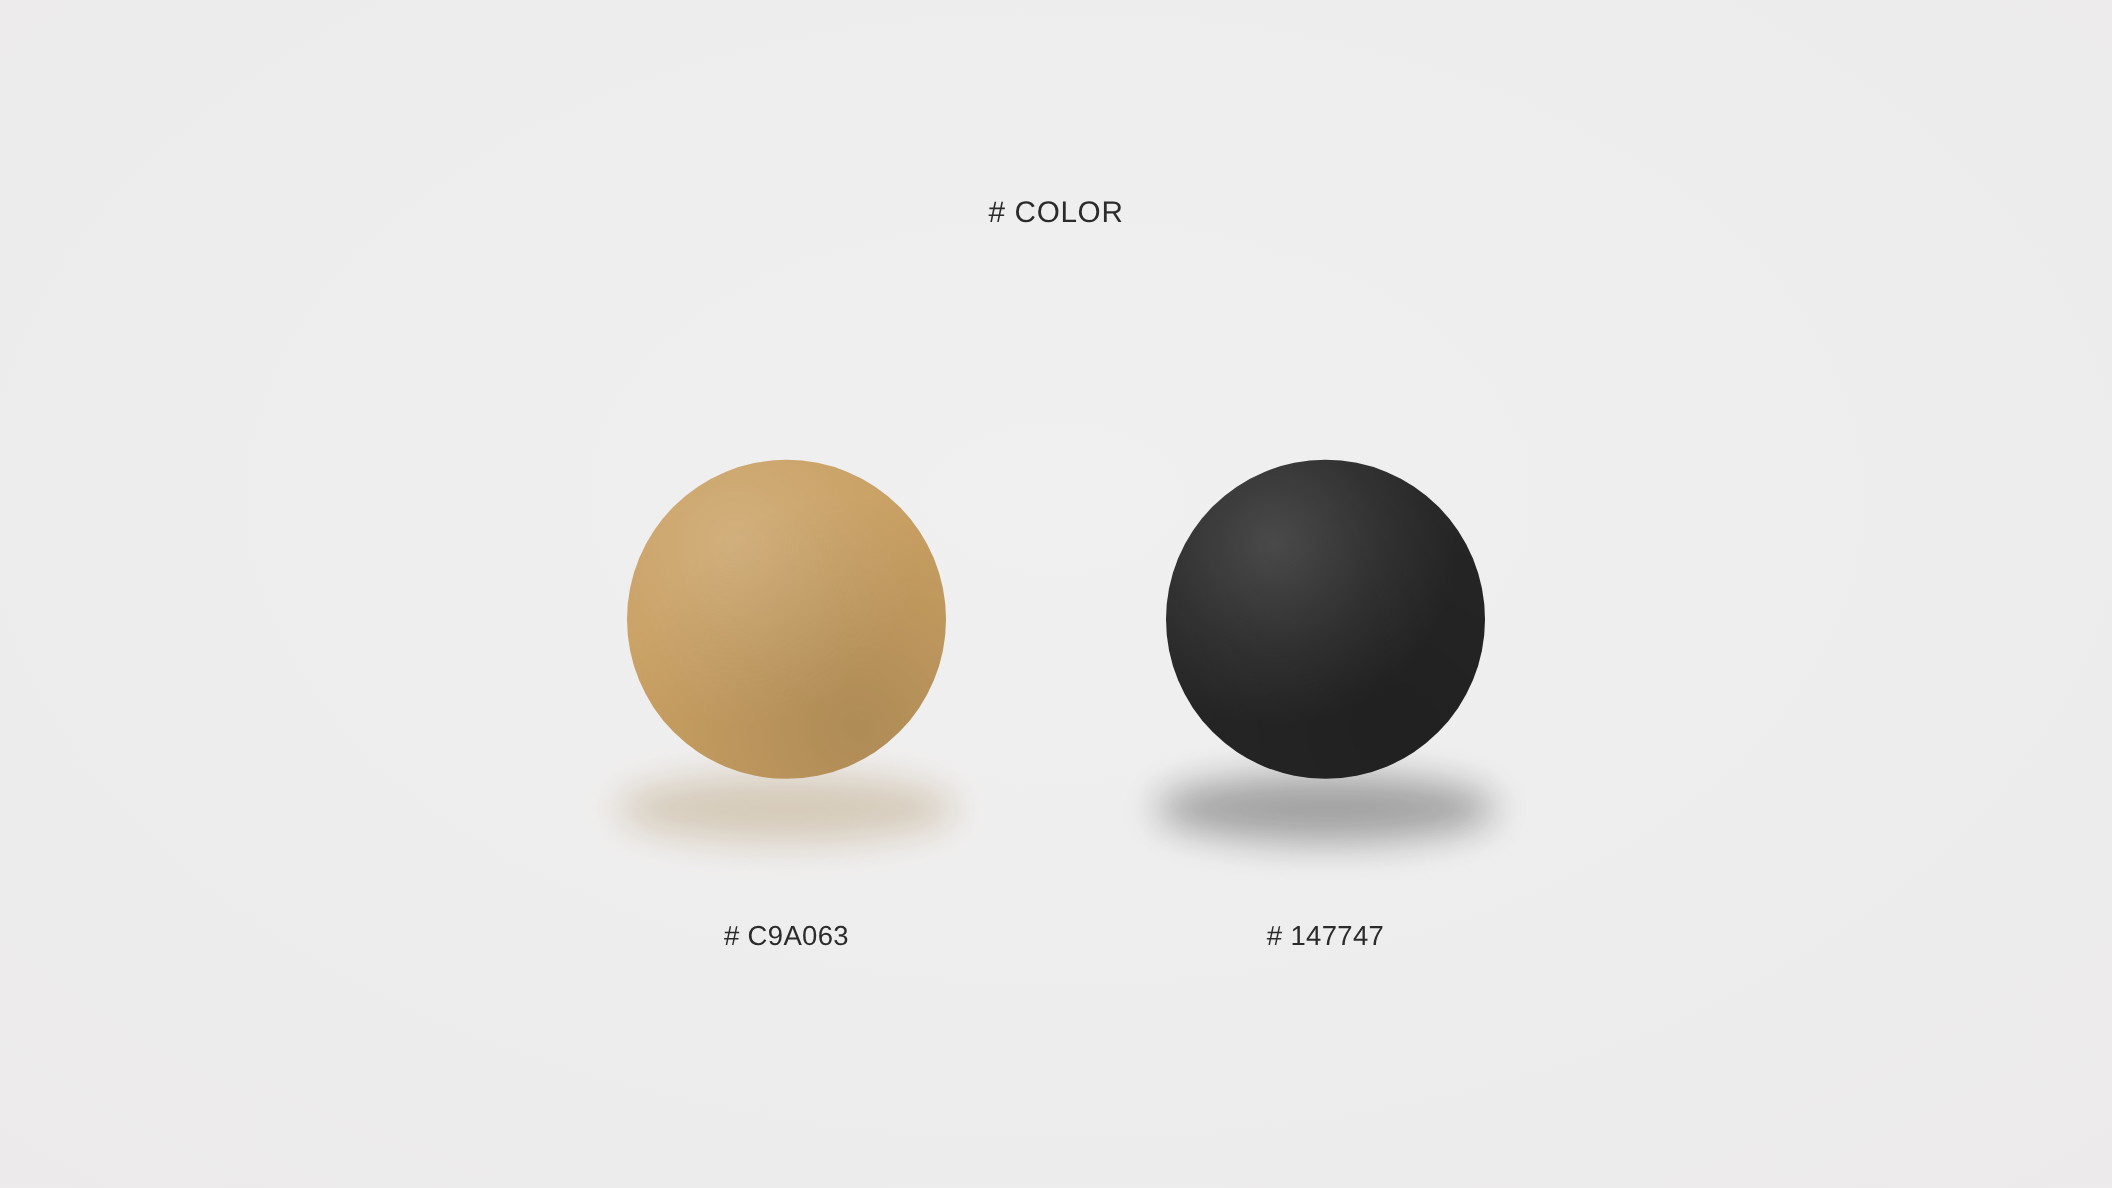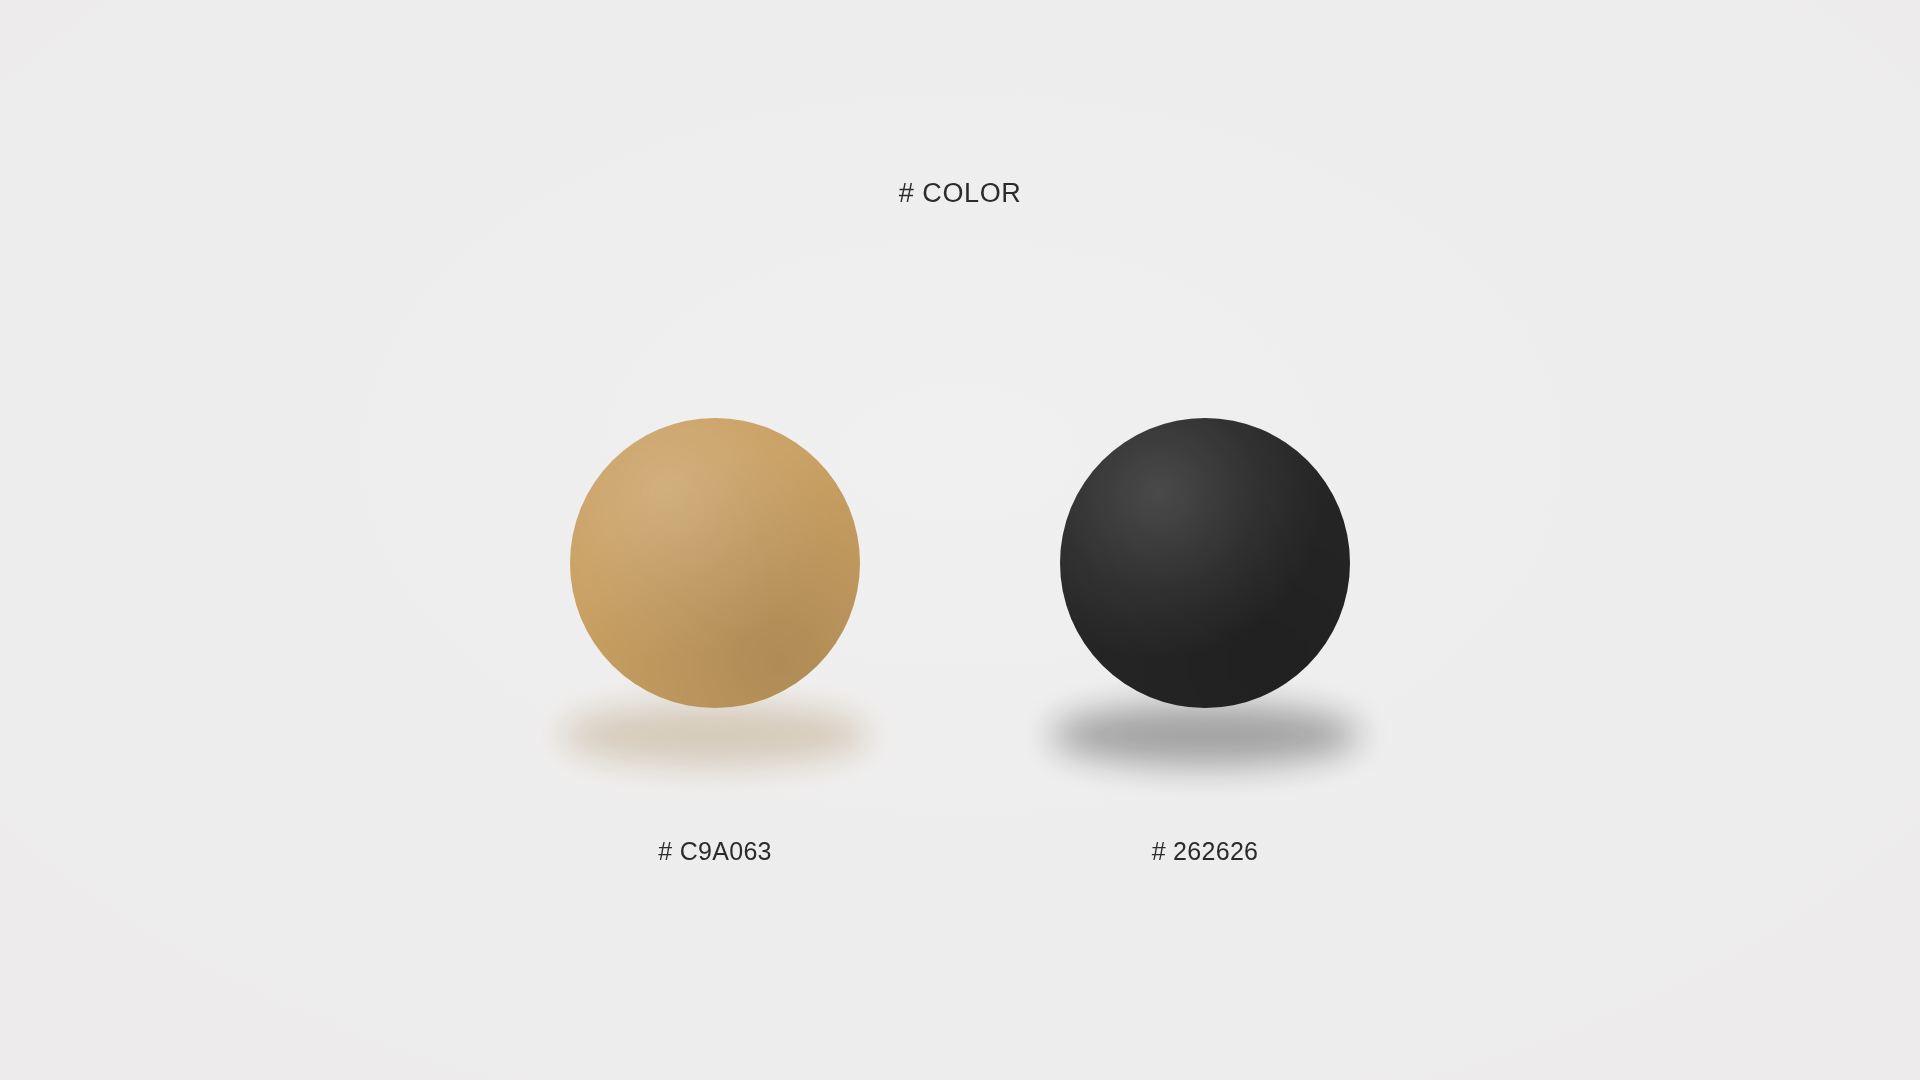--- a/index.html
+++ b/index.html
@@ -132,17 +132,17 @@
       </div>
       <div class="swatch-label"># C9A063</div>
     </div>
 
 
     <div class="swatch">
       <div class="disc-wrap">
         <div class="disc-shadow" style="background-color: rgba(38, 38, 38, 0.4);"></div>
         <div class="disc" style="background-color: rgb(38, 38, 38);"></div>
       </div>
-      <div class="swatch-label"># 262626</div>
+      <div class="swatch-label"># 147747</div>
     </div>
 
   </div>
 </div>
 
 </body></html>

